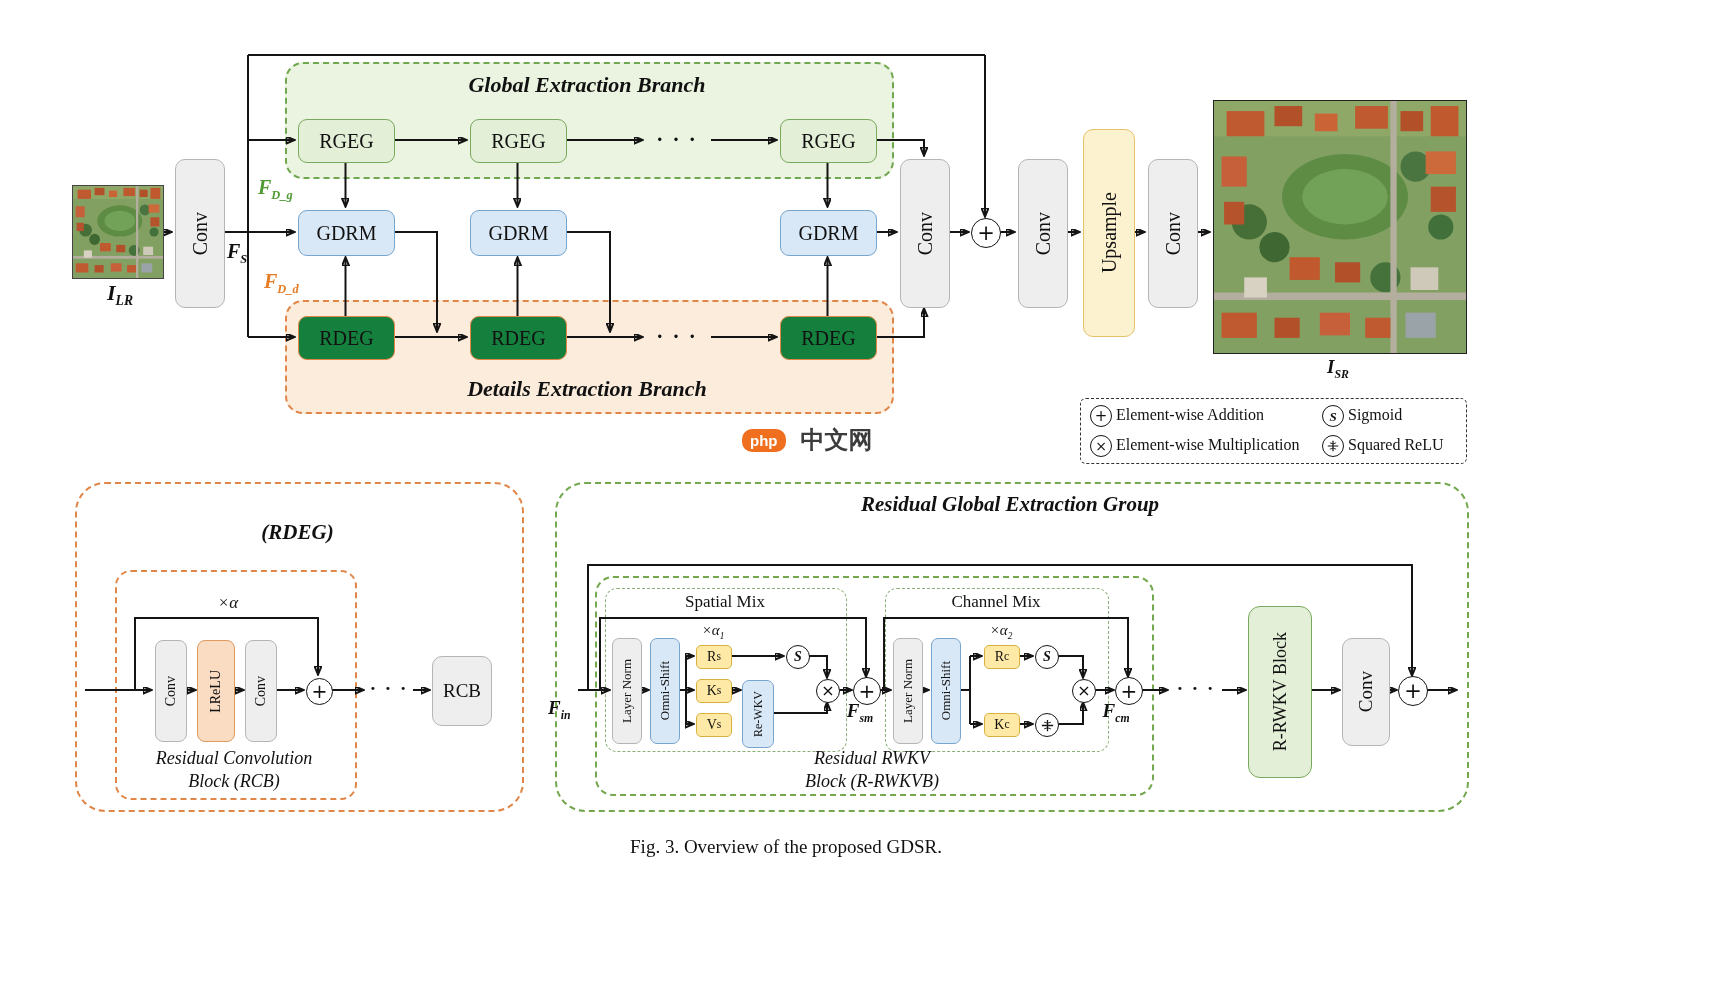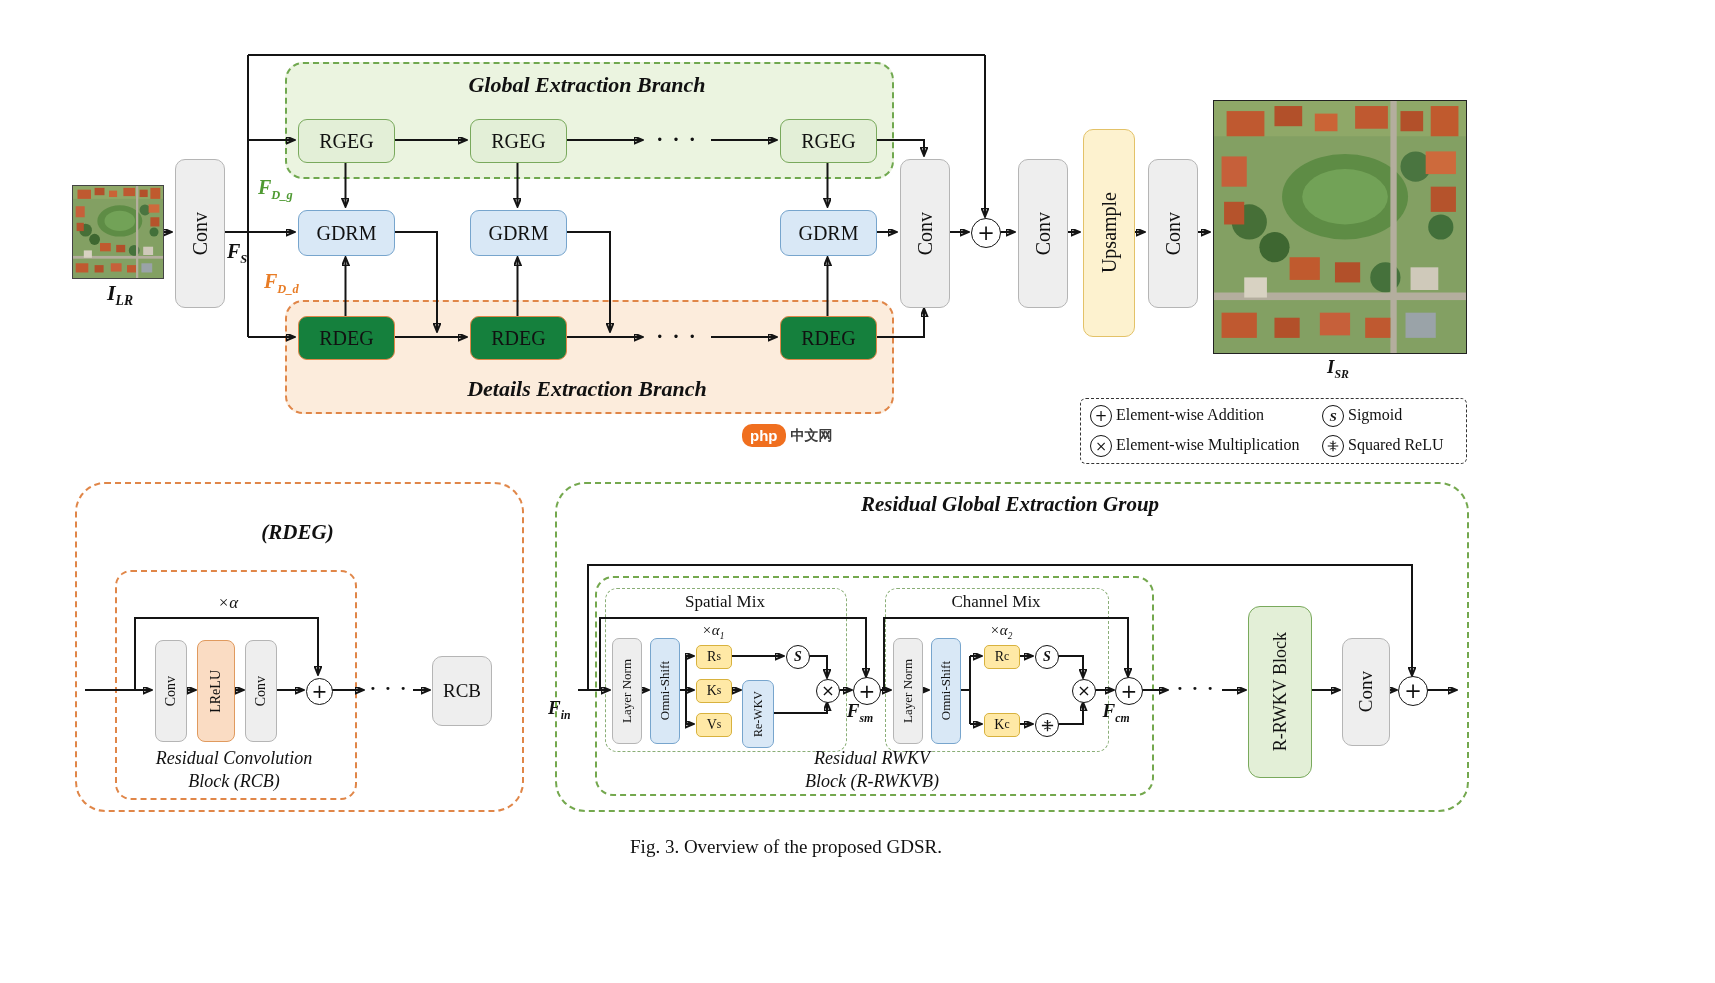--- a/index.html
+++ b/index.html
@@ -262,23 +262,23 @@
     </div>
   <span class="leg" style="left:1116px;top:436px">Element-wise Multiplication</span>
   <div class="node" style="left:1322px;top:435px;width:20px;height:20px">
     <svg viewBox="0 0 20 20" width="14" height="14">
       <path d="M10 2.5 V17.5 M2.5 10 H17.5" stroke="#141414" stroke-width="1.7" fill="none"></path>
       <path d="M5.5 5.5 Q10 8.5 14.5 5.5 M5.5 14.5 Q10 11.5 14.5 14.5" stroke="#141414" stroke-width="1.2" fill="none"></path>
     </svg>
   </div>
   <span class="leg" style="left:1348px;top:436px">Squared ReLU</span>
 
-  <div class="abs" style="left:742px;top:424px;z-index:6;display:flex;align-items:center;gap:5px">
+  <div class="abs" style="left:742px;top:424px;z-index:6;display:flex;align-items:center;gap:15px">
     <span style="background:#f06f1f;color:#fff;font-family:'Liberation Sans',sans-serif;font-weight:bold;font-size:15px;padding:3px 8px;border-radius:10px">php</span>
-    <span style="font-family:'Liberation Sans',sans-serif;font-weight:bold;font-size:14px;color:#3c3c3c">中文网</span>
+    <span style="font-family:'Liberation Sans',sans-serif;font-weight:bold;font-size:24px;color:#3c3c3c">中文网</span>
   </div>
 
   <div class="ptitle" style="left:85px;top:520px;width:425px">(RDEG)</div>
 
   <div class="alph" style="left:198px;top:593px;width:60px;font-size:17px">×α</div>
   <div class="blk gray" style="left:155px;top:640px;width:30px;height:100px;border-radius:8px">
     <span class="vt f14">Conv</span>
   </div>
   <div class="blk lrelu" style="left:197px;top:640px;width:36px;height:100px">
     <span class="vt f14">LReLU</span>

